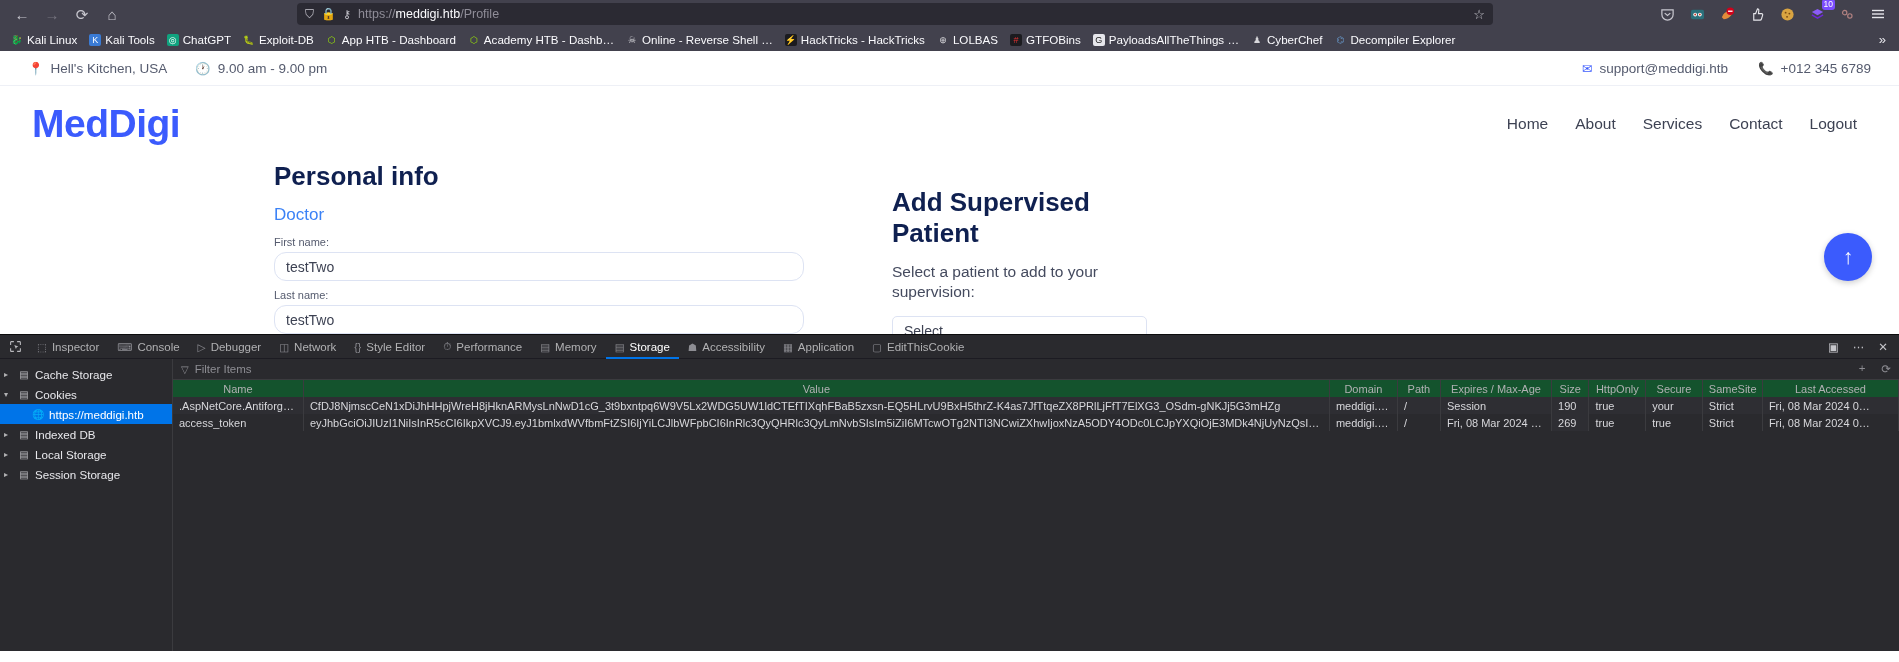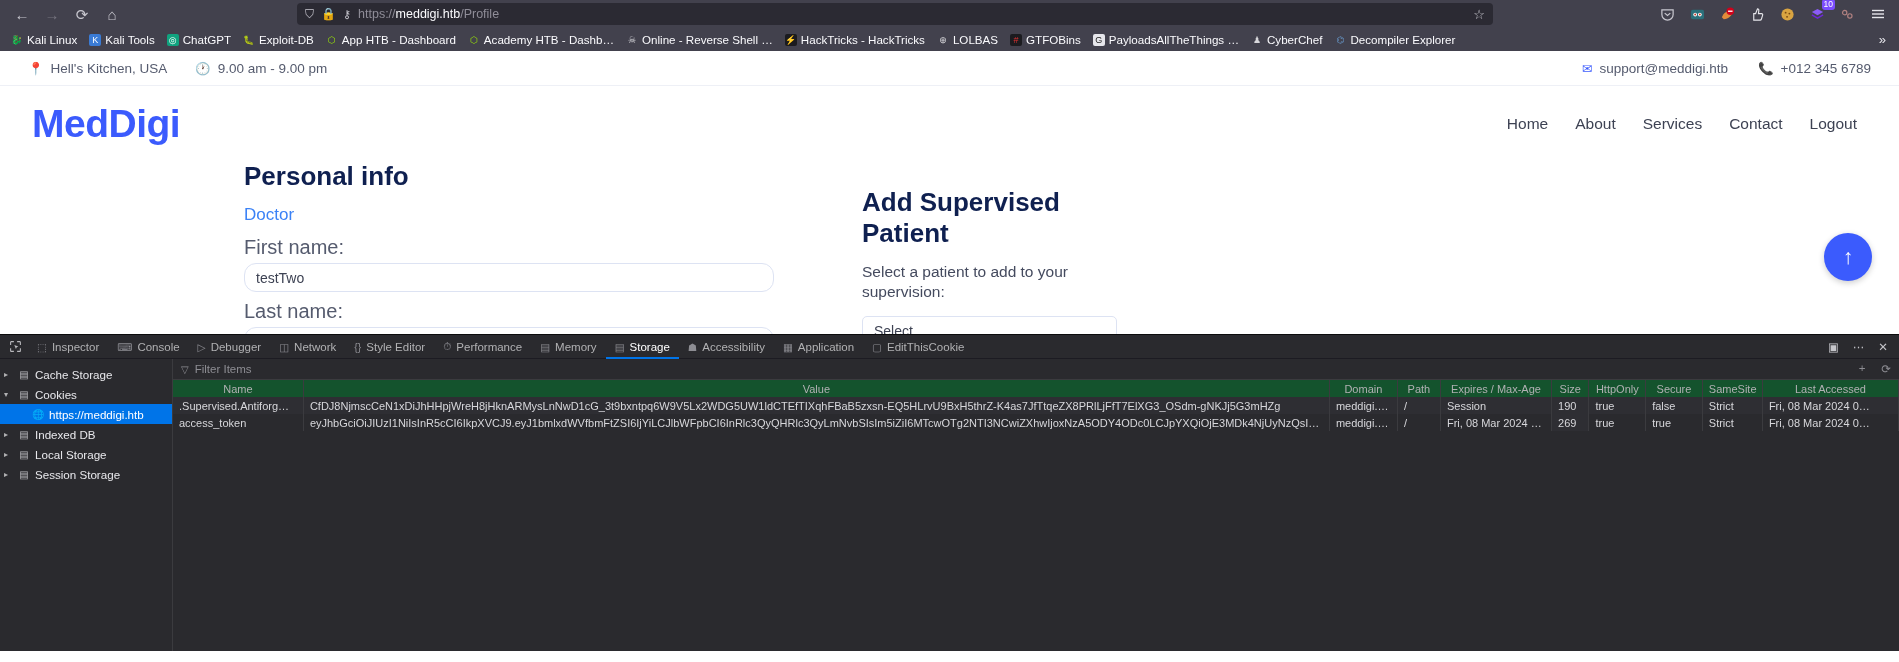--- a/index.html
+++ b/index.html
@@ -38,25 +38,25 @@
             border-bottom:1px solid #eef0f6; font-size:13.5px; color:#555b6e; }
   .topbar .item { display:flex; align-items:center; gap:7px; margin-right:28px; }
   .topbar .right { margin-left:auto; display:flex; align-items:center; }
   .topbar .right .item { margin-left:30px; margin-right:0; }
   .ic { color:#3b5bfd; font-size:12.5px; }
 
   .navrow { height:75px; display:flex; align-items:center; padding:0 32px; }
   .logo { font-size:39px; font-weight:bold; color:#3b5bfd; letter-spacing:-0.5px; }
   .mainnav { margin-left:auto; display:flex; gap:27px; font-size:15.5px; color:#3d4253; padding-right:10px;}
 
-  .content { display:flex; padding:0 28px; position:relative; }
+  .content { display:flex; padding:0 28px; position:relative;margin-left:30px; }
   .colL { width:800px; padding-left:216px; }
   .h2 { font-size:26px; font-weight:bold; color:#0f2050; margin-bottom:13px; }
   .h3 { font-size:17px; color:#3b82f6; margin-bottom:11px; }
-  .flabel { font-size:20px; color:#555b6e; margin-bottom:4px; }
+  .flabel { font-size:11px; color:#555b6e; margin-bottom:4px; }
   .finput { width:530px; height:29px; border:1px solid #dde3f3; border-radius:12px;
             background:#fff; display:flex; align-items:center; padding:0 11px;
             font-size:14px; color:#3d4253; margin-bottom:8px; }
   .colR { padding-left:34px; padding-top:26px; }
   .h2r { font-size:26px; font-weight:bold; color:#0f2050; line-height:1.18; width:230px; }
   .subr { font-size:15.5px; color:#444a5e; line-height:1.3; margin-top:14px; width:220px; }
   .selbox { margin-top:13px; width:255px; height:30px; border:1px solid #dde3f3;
             border-radius:5px; display:flex; align-items:center; padding:0 11px;
             font-size:14px; color:#3d4253; }
   .fab { position:absolute; right:27px; top:72px; width:48px; height:48px; border-radius:50%;
@@ -421,28 +421,28 @@
             <th>Expires / Max-Age</th>
             <th>Size</th>
             <th>HttpOnly</th>
             <th>Secure</th>
             <th>SameSite</th>
             <th>Last Accessed</th>
           </tr>
         </thead>
         <tbody>
           <tr class="alt">
-            <td>.Supervised.Antiforg…</td>
+            <td>.AspNetCore.Antiforg…</td>
             <td>CfDJ8NjmscCeN1xDiJhHHpjWreH8jHknARMysLnNwD1cG_3t9bxntpq6W9V5Lx2WDG5UW1ldCTEfTIXqhFBaB5zxsn-EQ5HLrvU9BxH5thrZ-K4as7JfTtqeZX8PRlLjFfT7ElXG3_OSdm-gNKJj5G3mHZg</td>
             <td>meddigi.htb</td>
             <td>/</td>
             <td>Session</td>
             <td class="num">190</td>
             <td>true</td>
-            <td>false</td>
+            <td>your</td>
             <td>Strict</td>
             <td>Fri, 08 Mar 2024 0…</td>
           </tr>
           <tr>
             <td>access_token</td>
             <td>eyJhbGciOiJIUzI1NiIsInR5cCI6IkpXVCJ9.eyJ1bmlxdWVfbmFtZSI6IjYiLCJlbWFpbCI6InRlc3QyQHRlc3QyLmNvbSIsIm5iZiI6MTcwOTg2NTI3NCwiZXhwIjoxNzA5ODY4ODc0LCJpYXQiOjE3MDk4NjUyNzQsImlzcyI6Im1lZGRpZ2kiLCJhdWQiOiJtZWRkaWdpIn0…</td>
             <td>meddigi.htb</td>
             <td>/</td>
             <td>Fri, 08 Mar 2024 0…</td>
             <td class="num">269</td>

